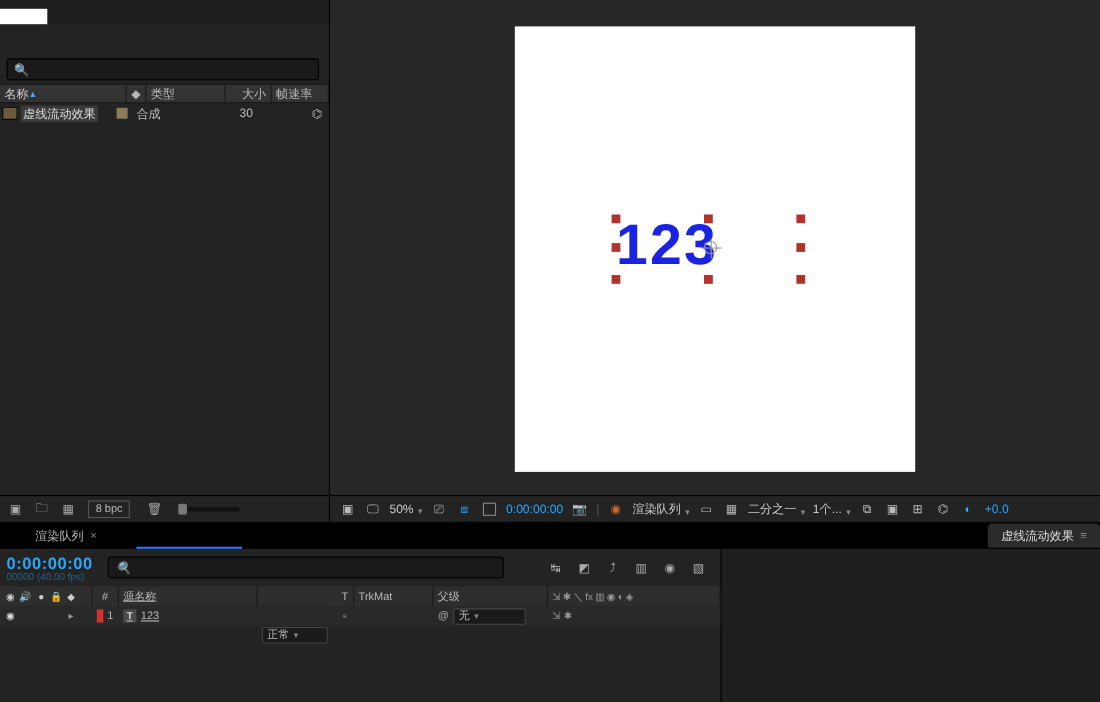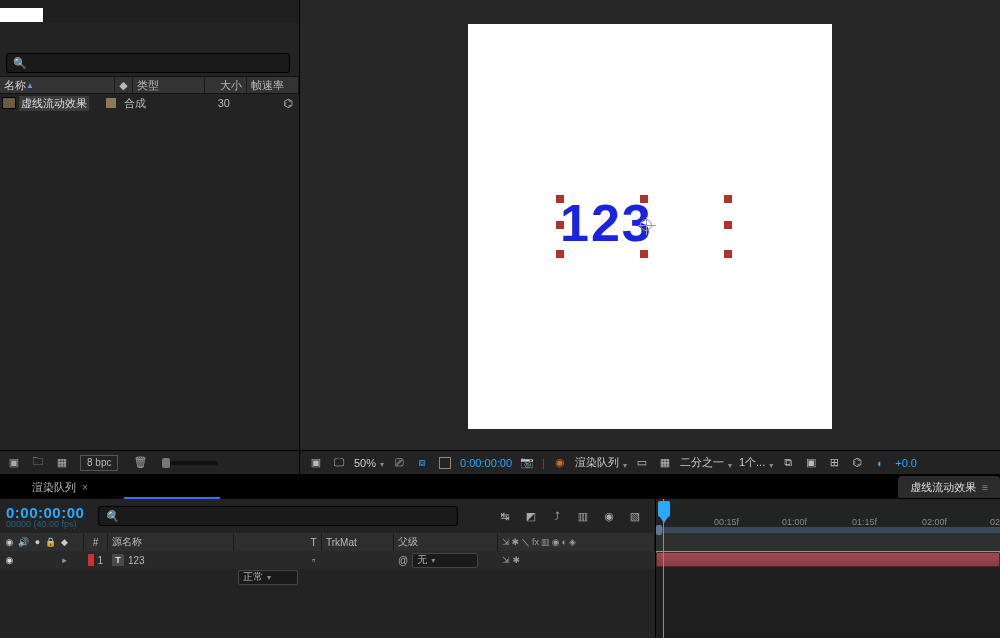--- a/index.html
+++ b/index.html
@@ -78,21 +78,21 @@
   .cti-time { color:#2aa8ff; font-size:15px; font-weight:bold; letter-spacing:0.5px;}
   .cti-sub { color:#26647f; font-size:9px; margin-top:-2px;}
   .cti-search { flex:0 0 360px; height:20px; background:#1a1a1a; border:1px solid #000; border-radius:3px; display:flex; align-items:center; padding:0 6px; color:#7a7a7a; font-style:italic; margin-left:6px;}
   .tl-tool-icons{display:flex;gap:10px;margin-left:auto;padding-right:12px;color:#aaa;}
   .tl-tool-icons span{cursor:pointer;width:16px;text-align:center;}
 
   .tl-colhead { height:18px; background:#2e2e2e; display:flex; align-items:center; font-size:10px; color:#bbb;}
   .tl-colhead .seg{height:100%;display:flex;align-items:center;border-right:1px solid #1a1a1a;padding:0 4px;}
   .seg-sw{width:84px; gap:3px;}
   .seg-num{width:24px; justify-content:center;}
-  .seg-name{width:126px;}
+  .seg-name{width:126px;text-decoration:underline;}
   .seg-mode{width:72px;margin-top:34px;}
   .seg-t{width:16px; justify-content:center;}
   .seg-trk{width:72px;}
   .seg-par{width:104px;}
   .seg-fx{flex:1; gap:2px; padding-left:4px;}
   .switch-ico{width:11px;height:11px;display:inline-flex;align-items:center;justify-content:center;color:#ccc;font-size:9px;}
   .lock{width:10px;}
 
   .tl-layer { height:18px; background:#292929; display:flex; align-items:center; font-size:10px;}
   .tl-layer .seg{height:100%;display:flex;align-items:center;border-right:1px solid transparent;padding:0 4px; gap:3px;}
@@ -323,34 +323,16 @@
               </div>
           </div>
           <div class="seg seg-fx">
             <span class="fx-ico">⇲</span>
             <span class="fx-ico">✱</span>
             <span class="fx-ico" style="visibility:hidden;">＼</span>
           </div>
         </div>
       </div>
 
-      <div class="tl-right">
-        <div class="ruler">
-          <span class="cti-head"></span>
-          <span class="workarea"></span>
-          <span class="wa-handle wa-l"></span>
-          <span class="tick" style="left:58px;">00:15f</span>
-          <span class="tick" style="left:126px;">01:00f</span>
-          <span class="tick" style="left:196px;">01:15f</span>
-          <span class="tick" style="left:266px;">02:00f</span>
-          <span class="tick" style="left:334px;">02</span>
-        </div>
-        <div class="cti-line"></div>
-        <div class="tl-right-colhead"></div>
-        <div class="track-row">
-          <div class="clip-top"></div>
-          <div class="clip"></div>
-        </div>
-      </div>
     </div>
   </div>
 
 </div>
 
 </body></html>

